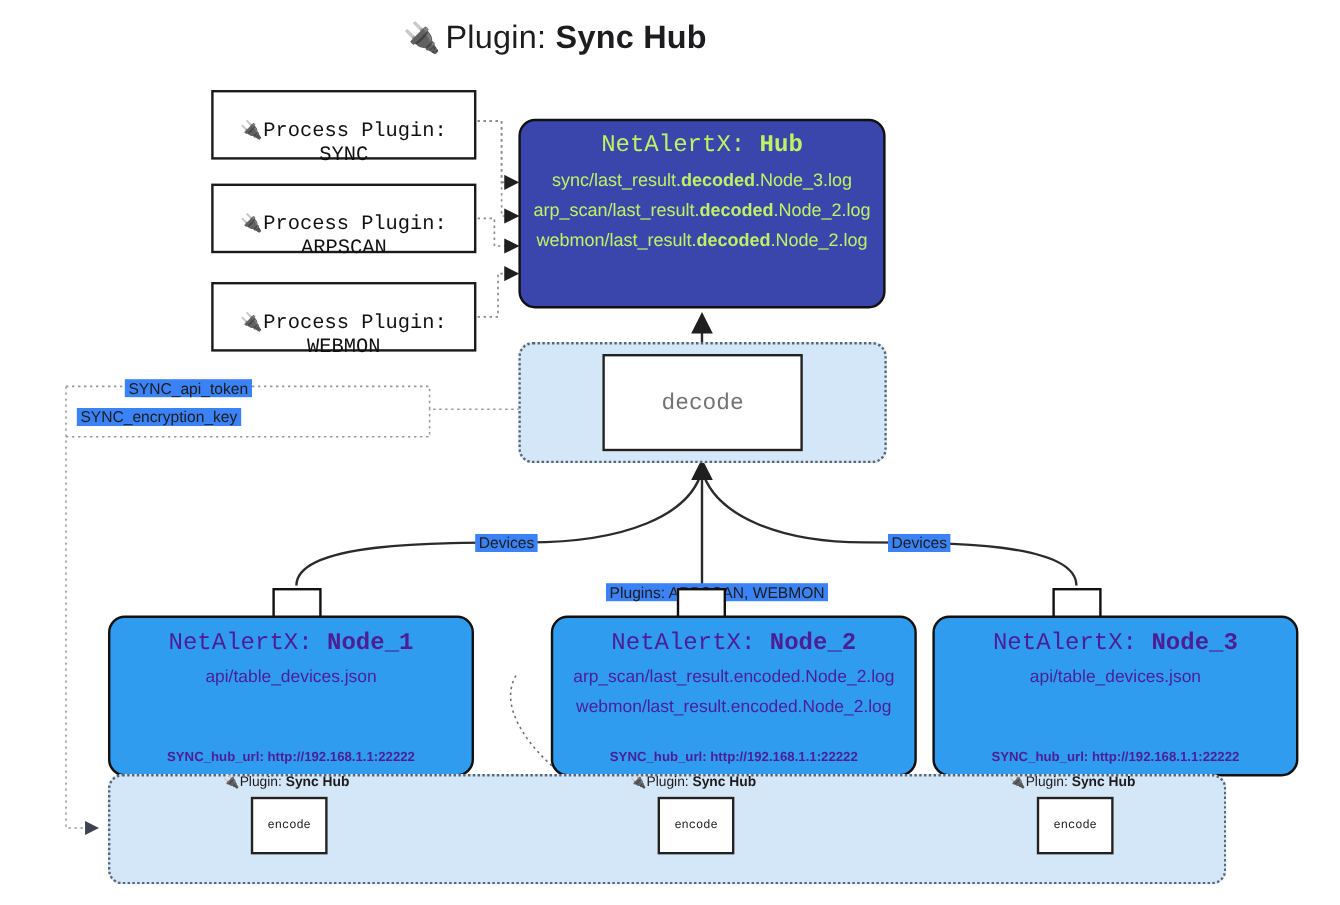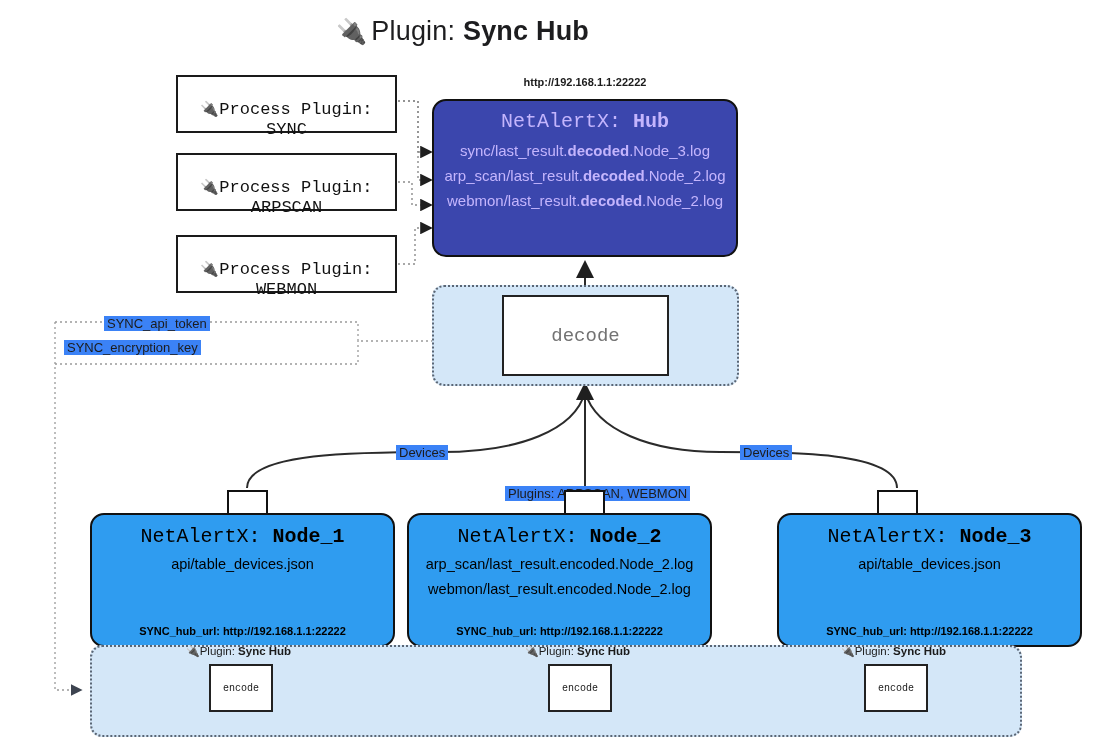--- a/index.html
+++ b/index.html
@@ -22,21 +22,21 @@
         display:flex;flex-direction:column;align-items:center;justify-content:center;
         line-height:1.15;}
   .proc .l1{white-space:nowrap;margin-top:31px;}
   .proc .l1 .plug{font-family:"DejaVu Sans",sans-serif;font-size:15px;}
   .proc .l2{white-space:nowrap;}
 
   
   #hub-url{left:430px;top:76px;width:310px;text-align:center;font-size:11px;
            font-weight:700;color:#1b1b1b;}
   #hub{left:432px;top:99px;width:306px;height:158px;background:#3b46ad;
-       border:2px solid #111;border-radius:14px;color:#c4b5fd;
+       border:2px solid #111;border-radius:14px;color:#bef264;
        padding-top:9px;}
   #hub .htitle{font-family:"Liberation Mono",monospace;font-size:20px;text-align:center;
                margin-bottom:6px;}
   #hub .htitle b{font-weight:700;}
   #hub .row{font-size:15px;line-height:1.65;text-align:center;white-space:nowrap;}
   #hub .row b{font-weight:700;}
 
   
   #decode-wrap{left:432px;top:285px;width:307px;height:101px;background:#d4e7f8;
                border:2px dotted #5a6675;border-radius:12px;}
@@ -47,29 +47,29 @@
   
   .elabel{font-size:13px;color:#1c1c1c;background:#3b82f6;padding:0 3px;white-space:nowrap;}
   #lbl-api{left:104px;top:316px;}
   #lbl-enc{left:64px;top:340px;}
   #lbl-dev-l{left:396px;top:445px;}
   #lbl-dev-r{left:740px;top:445px;}
   #lbl-plugins{left:505px;top:486px;}
 
   
   .node{width:305px;height:134px;background:#2f9cf0;border:2px solid #111;border-radius:14px;
-        color:#000000;padding-top:10px;}
+        color:#4c1d95;padding-top:10px;}
   .node .ntitle{font-family:"Liberation Mono",monospace;font-size:20px;text-align:center;
                 margin-bottom:4px;}
   .node .ntitle b{font-weight:700;}
   .node .nrow{font-size:14.5px;text-align:center;line-height:1.75;white-space:nowrap;}
   .node .nfoot{position:absolute;left:0;bottom:8px;width:100%;text-align:center;
                font-size:11px;font-weight:700;}
   #node1{left:90px;top:513px;}
-  #node2{left:407px;top:513px;}
+  #node2{left:459px;top:513px;}
   #node3{left:777px;top:513px;}
 
   
   .env{width:41px;height:30px;background:#fff;border:2px solid #111;}
   #env1{left:227px;top:490px;}
   #env2{left:564px;top:490px;}
   #env3{left:877px;top:490px;}
 
   
   #enc-wrap{left:90px;top:645px;width:932px;height:92px;background:#d4e7f8;
@@ -166,21 +166,20 @@
     <div class="l2">ARPSCAN</div>
   </div>
 
   <div class="abs proc" style="left:176px;top:235px;">
     <div class="l1">
       <span class="plug">🔌</span><span>Process Plugin:</span>
     </div>
     <div class="l2">WEBMON</div>
   </div>
 
-  <div class="abs" id="hub-url">http://192.168.1.1:22222</div>
   <div class="abs" id="hub">
     <div class="htitle">
       <span>NetAlertX:</span> <b>Hub</b>
     </div>
     <div class="row">
       <span>sync/last_result.</span><b>decoded</b><span>.Node_3.log</span>
     </div>
     <div class="row">
       <span>arp_scan/last_result.</span><b>decoded</b><span>.Node_2.log</span>
     </div>

